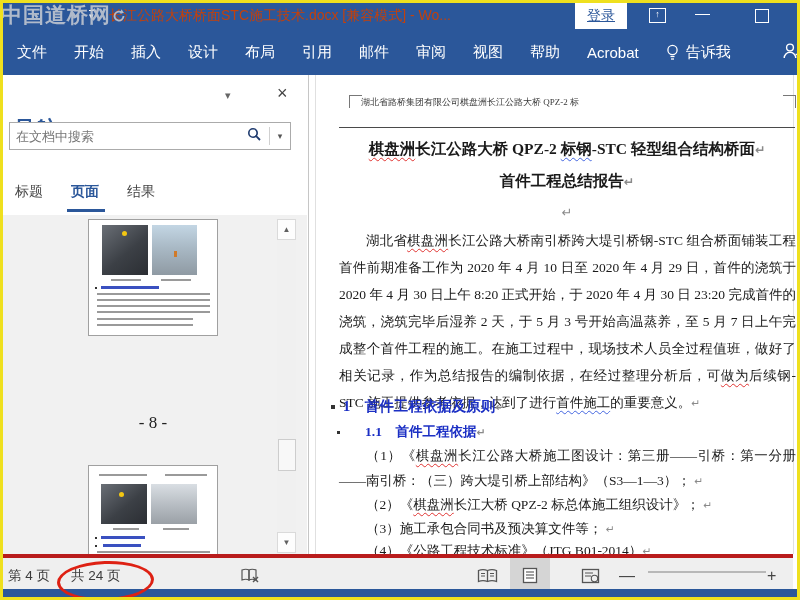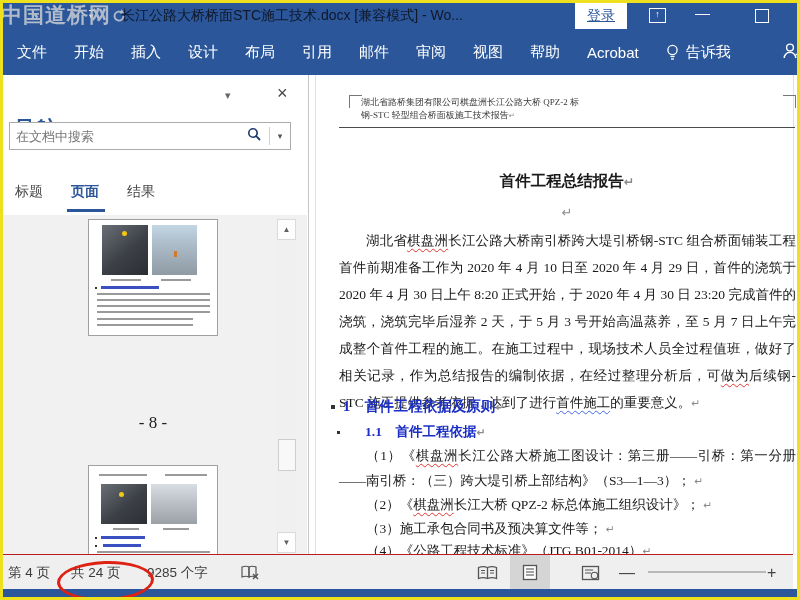--- a/index.html
+++ b/index.html
@@ -4,21 +4,21 @@
 <style>
   html,body{margin:0;padding:0;background:#888;}
   #screen{position:relative;width:800px;height:600px;box-sizing:border-box;
     border:3px solid #efe01e;background:#fff;overflow:hidden;
     font-family:"Liberation Sans",sans-serif;}
   .abs{position:absolute;}
   
   .titlebar{left:0;top:0;right:0;height:26px;background:#2b579a;}
   .tabrow{left:0;top:26px;right:0;height:46px;background:#2b579a;border-bottom:1px solid #d8d8d8;}
   .qat-caret{left:86px;top:7px;color:#fff;font-size:9px;border-top:1px solid #fff;padding-top:1px;line-height:9px;cursor:default;}
-  .win-title{left:106px;top:4px;color:#0f172a;font-size:14px;white-space:nowrap;margin-left:12px;}
+  .win-title{left:106px;top:4px;color:#c2410c;font-size:14px;white-space:nowrap;}
   .signin{left:572px;top:0;width:52px;height:26px;background:#fff;color:#2b579a;
     font-size:14px;display:flex;align-items:center;justify-content:center;text-decoration:underline;}
   .ribbonopts{left:646px;top:5px;width:15px;height:13px;border:1.5px solid #fff;display:flex;align-items:flex-start;justify-content:center;color:#fff;font-size:9px;line-height:11px;}
   .minbtn{left:692px;top:1px;color:#fff;font-size:15px;}
   .maxbtn{left:752px;top:6px;width:12px;height:12px;border:1.5px solid #fff;}
   .wm-top{left:-2px;top:-2px;color:#bcc3cf;opacity:.92;font-family:"Liberation Serif",serif;
     font-weight:bold;font-size:21px;letter-spacing:1px;z-index:40;white-space:nowrap;}
   .wm-top svg{vertical-align:-2px;}
   
   .ribbon-tabs{left:14px;top:26px;height:46px;display:flex;align-items:center;gap:27px;color:#fff;font-size:15px;}
@@ -55,35 +55,35 @@
   .sbtn{position:absolute;left:0;width:19px;height:21px;background:#fdfdfd;border:1px solid #dadada;box-sizing:border-box;
     color:#606060;font-size:8px;display:flex;align-items:center;justify-content:center;}
   .sthumb{position:absolute;left:1px;top:220px;width:16px;height:30px;background:#f8f8f8;border:1px solid #cdcdcd;}
   
   .docarea{left:306px;top:72px;width:488px;height:479px;background:#fff;overflow:hidden;
     font-family:"Liberation Serif",serif;color:#1a1a1a;}
   .page-edge{position:absolute;top:0;bottom:0;width:1px;background:#e0e0e0;}
   .corner{position:absolute;width:12px;height:12px;}
   .corner-l{border-left:1px solid #777;border-top:1px solid #777;}
   .corner-r{border-right:1px solid #777;border-top:1px solid #777;}
-  .doc-header{position:absolute;top:21px;left:52px;right:12px;display:flex;justify-content:space-between;
-    font-size:9px;color:#3a3a3a;white-space:nowrap;flex-direction:column;}
+  .doc-header{position:absolute;top:21px;left:52px;right:20px;display:flex;justify-content:space-between;
+    font-size:9px;color:#3a3a3a;white-space:nowrap;}
   .doc-rule{position:absolute;left:30px;top:52px;width:456px;height:1px;background:#4a4a4a;}
   .doc-title{position:absolute;left:30px;width:456px;text-align:center;font-weight:bold;font-size:15.5px;white-space:nowrap;}
   .doc-pilcrow-line{position:absolute;left:30px;width:456px;text-align:center;}
   .doc-body{position:absolute;left:30px;width:457px;font-size:13.5px;line-height:27px;text-align:justify;text-indent:2em;}
   .doc-h1{position:absolute;left:34px;font-size:14.5px;font-weight:bold;color:#1b2fc4;white-space:nowrap;}
   .doc-h2{position:absolute;left:56px;font-size:13.5px;font-weight:bold;color:#1b2fc4;white-space:nowrap;}
   .h-bullet{position:absolute;background:#333;}
   .doc-item{position:absolute;left:30px;width:457px;font-size:13.5px;line-height:25px;text-align:justify;text-indent:2em;}
   .seg-red{text-decoration:underline;text-decoration-style:wavy;text-decoration-color:#e03432;text-decoration-thickness:1px;text-underline-offset:3px;}
   .seg-blue{text-decoration:underline;text-decoration-style:wavy;text-decoration-color:#4466e0;text-decoration-thickness:1px;text-underline-offset:3px;}
   .seg-pilcrow{color:#8a8a8a;font-family:"DejaVu Sans",sans-serif;font-size:.8em;}
   
-  .statusbar{left:0;right:4px;top:551px;height:35px;background:#efefef;border-top:1px solid #b91c1c;
+  .statusbar{left:0;right:4px;top:551px;height:35px;background:#efefef;border-top:4px solid #b91c1c;
     font-size:13.5px;color:#3c3c3c;}
   .st{position:absolute;top:0;height:35px;display:flex;align-items:center;}
   .blue-strip{left:0;right:0;top:586px;height:8px;background:#2b579a;}
   .active-view{position:absolute;left:507px;top:0;width:40px;height:35px;background:#d5d5d5;display:flex;align-items:center;justify-content:center;}
   .red-ellipse{left:54px;top:558px;width:91px;height:34px;border:3px solid #de2113;border-radius:50%;
     transform:rotate(-2deg);z-index:30;}
   .wm-bottom{right:0;top:553px;font-family:"DejaVu Serif",serif;font-size:25px;letter-spacing:1px;
     color:rgba(150,150,150,0.25);-webkit-text-stroke:1px #8f8f8f;z-index:20;white-space:nowrap;}
   .zoom-track{left:645px;top:568px;width:118px;height:2px;background:#8a8a8a;opacity:.55;}
 </style>
@@ -203,44 +203,43 @@
   </div>
 
   <div class="abs docarea">
     <div class="page-edge" style="left:6px;"></div>
     <div class="page-edge" style="left:484px;"></div>
     <div class="corner corner-l" style="left:40px;top:20px;"></div>
     <div class="corner corner-r" style="left:474px;top:20px;"></div>
 
     <div class="doc-header">
       <span>湖北省路桥集团有限公司棋盘洲长江公路大桥 QPZ-2 标</span>
-      <span><span>钢-STC 轻型组合桥面板施工技术报告</span><span class="seg-pilcrow">↵</span></span>
     </div>
     <div class="doc-rule"></div>
 
+    <div class="doc-title" style="top:64px;"><span class="seg-red">棋盘洲</span><span>长江公路大桥 QPZ-2 </span><span class="seg-blue">标钢</span><span>-STC 轻型组合结构桥面</span><span class="seg-pilcrow">↵</span></div>
     <div class="doc-title" style="top:96px;"><span>首件工程总结报告</span><span class="seg-pilcrow">↵</span></div>
     <div class="doc-pilcrow-line" style="top:128px;"><span class="seg-pilcrow">↵</span></div>
 
     <div class="doc-body" style="top:152px;"><span>湖北省</span><span class="seg-red">棋盘洲</span><span>长江公路大桥南引桥跨大堤引桥钢-STC 组合桥面铺装工程首件前期准备工作为 2020 年 4 月 10 日至 2020 年 4 月 29 日，首件的浇筑于 2020 年 4 月 30 日上午 8:20 正式开始，于 2020 年 4 月 30 日 23:20 完成首件的浇筑，浇筑完毕后湿养 2 天，于 5 月 3 号开始高温蒸养，至 5 月 7 日上午完成整个首件工程的施工。在施工过程中，现场技术人员全过程值班，做好了相关记录，作为总结报告的编制依据，在经过整理分析后，可</span><span class="seg-red">做为</span><span>后续钢-STC 施工提供参考依据，达到了进行</span><span class="seg-blue">首件施工</span><span>的重要意义。</span><span class="seg-pilcrow">↵</span></div>
 
     <div class="h-bullet" style="left:22px;top:330px;width:4px;height:4px;"></div>
     <div class="doc-h1" style="top:322px;"><span>1　首件工程依据及原则</span><span class="seg-pilcrow">↵</span></div>
     <div class="h-bullet" style="left:28px;top:356px;width:3px;height:3px;"></div>
     <div class="doc-h2" style="top:348px;"><span>1.1　首件工程依据</span><span class="seg-pilcrow">↵</span></div>
 
     <div class="doc-item" style="top:368px;"><span>（1）《</span><span class="seg-red">棋盘洲</span><span>长江公路大桥施工图设计：第三册——引桥：第一分册——南引桥：（三）跨大堤引桥上部结构》（S3—1—3）；</span><span class="seg-pilcrow"> ↵</span></div>
     <div class="doc-item" style="top:417px;"><span>（2）《</span><span class="seg-red">棋盘洲</span><span>长江大桥 QPZ-2 标总体施工组织设计》；</span><span class="seg-pilcrow"> ↵</span></div>
     <div class="doc-item" style="top:441px;"><span>（3）施工承包合同书及预决算文件等；</span><span class="seg-pilcrow"> ↵</span></div>
     <div class="doc-item" style="top:463px;"><span>（4）《公路工程技术标准》（JTG B01-2014）</span><span class="seg-pilcrow">↵</span></div>
   </div>
 
   <div class="abs statusbar">
     <span class="st" style="left:5px;">第 4 页</span>
     <span class="st" style="left:68px;">共 24 页</span>
-    <span class="st" style="left:144px;">9285 个字</span>
     <span class="st" style="left:238px;">
       <svg width="18" height="15" viewBox="0 0 18 15">
           <path d="M1 2 Q5 0.5 8 2 L8 12 Q5 10.5 1 12 Z" fill="none" stroke="#555" stroke-width="1.2"></path>
           <path d="M15 2 Q11 0.5 8 2 L8 12 Q11 10.5 15 12 Z" fill="none" stroke="#555" stroke-width="1.2"></path>
           <line x1="12" y1="9" x2="17" y2="14" stroke="#555" stroke-width="1.4"></line>
           <line x1="17" y1="9" x2="12" y2="14" stroke="#555" stroke-width="1.4"></line>
         </svg>
     </span>
 
     <span class="st" style="left:474px;">

